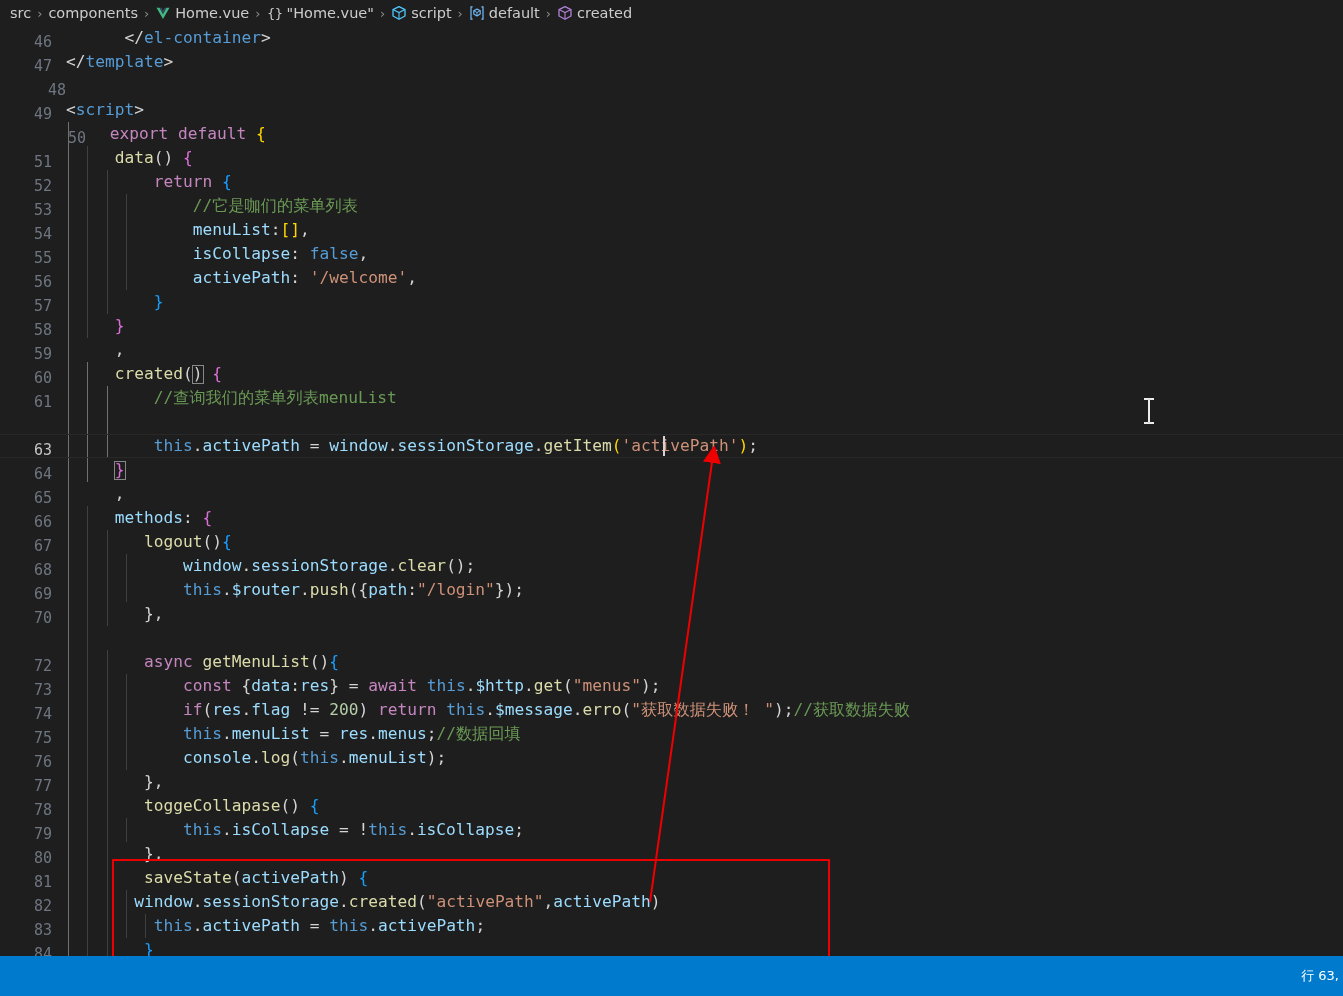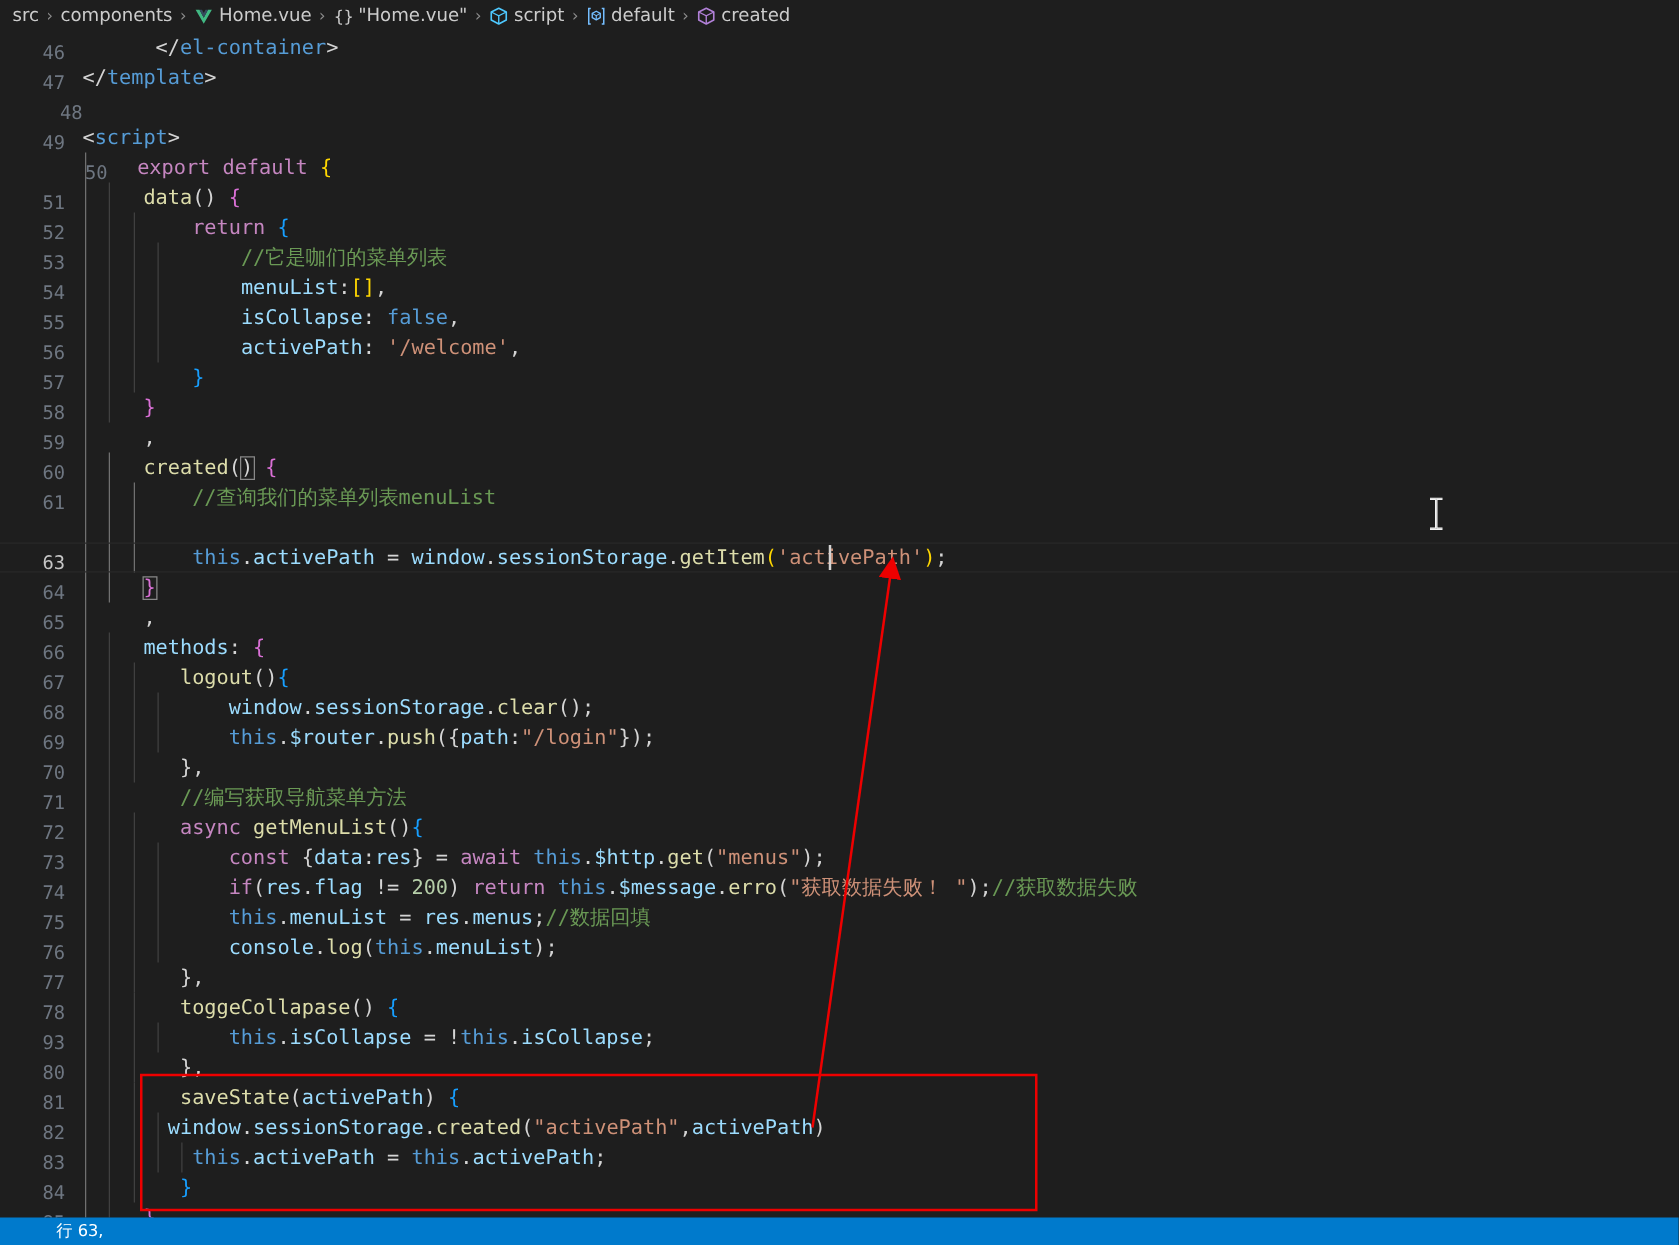--- a/index.html
+++ b/index.html
@@ -105,23 +105,23 @@
   }
 
   
   .anno-rect {
     position: absolute; border: 2px solid #ee0000; pointer-events: none;
   }
   .anno-arrow { position: absolute; left: 0; top: 0; pointer-events: none; }
 
   
   .statusbar {
-    position: absolute; left: 0; bottom: 0; width: 1343px; height: 22px;
+    position: absolute; left: 0; bottom: 0; width: 1343px; height: 40px;
     background: #007acc;
-    display: flex; align-items: center; justify-content: flex-start;
+    display: flex; align-items: center; justify-content: flex-end;
     padding-right: 4px;
     font-family: "DejaVu Sans", "Liberation Sans", sans-serif;
     font-size: 13px;
     color: #ffffff;
     user-select: none;
     overflow: hidden;
     padding-left: 45px;
   }
   .status-right { white-space: nowrap; }
 </style>
@@ -281,24 +281,20 @@
           <span class="code"><span class="t-punc">            </span><span class="t-var">window</span><span class="t-punc">.</span><span class="t-var">sessionStorage</span><span class="t-punc">.</span><span class="t-fn">clear</span><span class="t-punc">();</span></span>
         </div>
         <div class="row" style="top: 552px;">
           <span class="ln">69</span>
           <span class="code"><span class="t-punc">            </span><span class="t-this">this</span><span class="t-punc">.</span><span class="t-var">$router</span><span class="t-punc">.</span><span class="t-fn">push</span><span class="t-punc">({</span><span class="t-var">path</span><span class="t-punc">:</span><span class="t-str">"/login"</span><span class="t-punc">});</span></span>
         </div>
         <div class="row" style="top: 576px;">
           <span class="ln">70</span>
           <span class="code"><span class="t-punc">        </span><span class="t-punc">},</span></span>
         </div>
-        <div class="row" style="top: 600px;">
-          <span class="ln">71</span>
-          <span class="code"><span class="t-punc">        </span><span class="t-com">//编写获取导航菜单方法</span></span>
-        </div>
         <div class="row" style="top: 624px;">
           <span class="ln">72</span>
           <span class="code"><span class="t-punc">        </span><span class="t-kw">async</span><span class="t-punc"> </span><span class="t-fn">getMenuList</span><span class="t-punc">()</span><span class="t-brkt3">{</span></span>
         </div>
         <div class="row" style="top: 648px;">
           <span class="ln">73</span>
           <span class="code"><span class="t-punc">            </span><span class="t-kw">const</span><span class="t-punc"> {</span><span class="t-var">data</span><span class="t-punc">:</span><span class="t-var">res</span><span class="t-punc">} = </span><span class="t-kw">await</span><span class="t-punc"> </span><span class="t-this">this</span><span class="t-punc">.</span><span class="t-var">$http</span><span class="t-punc">.</span><span class="t-fn">get</span><span class="t-punc">(</span><span class="t-str">"menus"</span><span class="t-punc">);</span></span>
         </div>
         <div class="row" style="top: 672px;">
           <span class="ln">74</span>
@@ -314,21 +310,21 @@
         </div>
         <div class="row" style="top: 744px;">
           <span class="ln">77</span>
           <span class="code"><span class="t-punc">        </span><span class="t-punc">},</span></span>
         </div>
         <div class="row" style="top: 768px;">
           <span class="ln">78</span>
           <span class="code"><span class="t-punc">        </span><span class="t-fn">toggeCollapase</span><span class="t-punc">() </span><span class="t-brkt3">{</span></span>
         </div>
         <div class="row" style="top: 792px;">
-          <span class="ln">93</span>
+          <span class="ln">79</span>
           <span class="code"><span class="t-punc">            </span><span class="t-this">this</span><span class="t-punc">.</span><span class="t-prop">isCollapse</span><span class="t-punc"> = !</span><span class="t-this">this</span><span class="t-punc">.</span><span class="t-prop">isCollapse</span><span class="t-punc">;</span></span>
         </div>
         <div class="row" style="top: 816px;">
           <span class="ln">80</span>
           <span class="code"><span class="t-punc">        </span><span class="t-punc">},</span></span>
         </div>
         <div class="row" style="top: 840px;">
           <span class="ln">81</span>
           <span class="code"><span class="t-punc">        </span><span class="t-fn">saveState</span><span class="t-punc">(</span><span class="t-var">activePath</span><span class="t-punc">) </span><span class="t-brkt3">{</span></span>
         </div>

